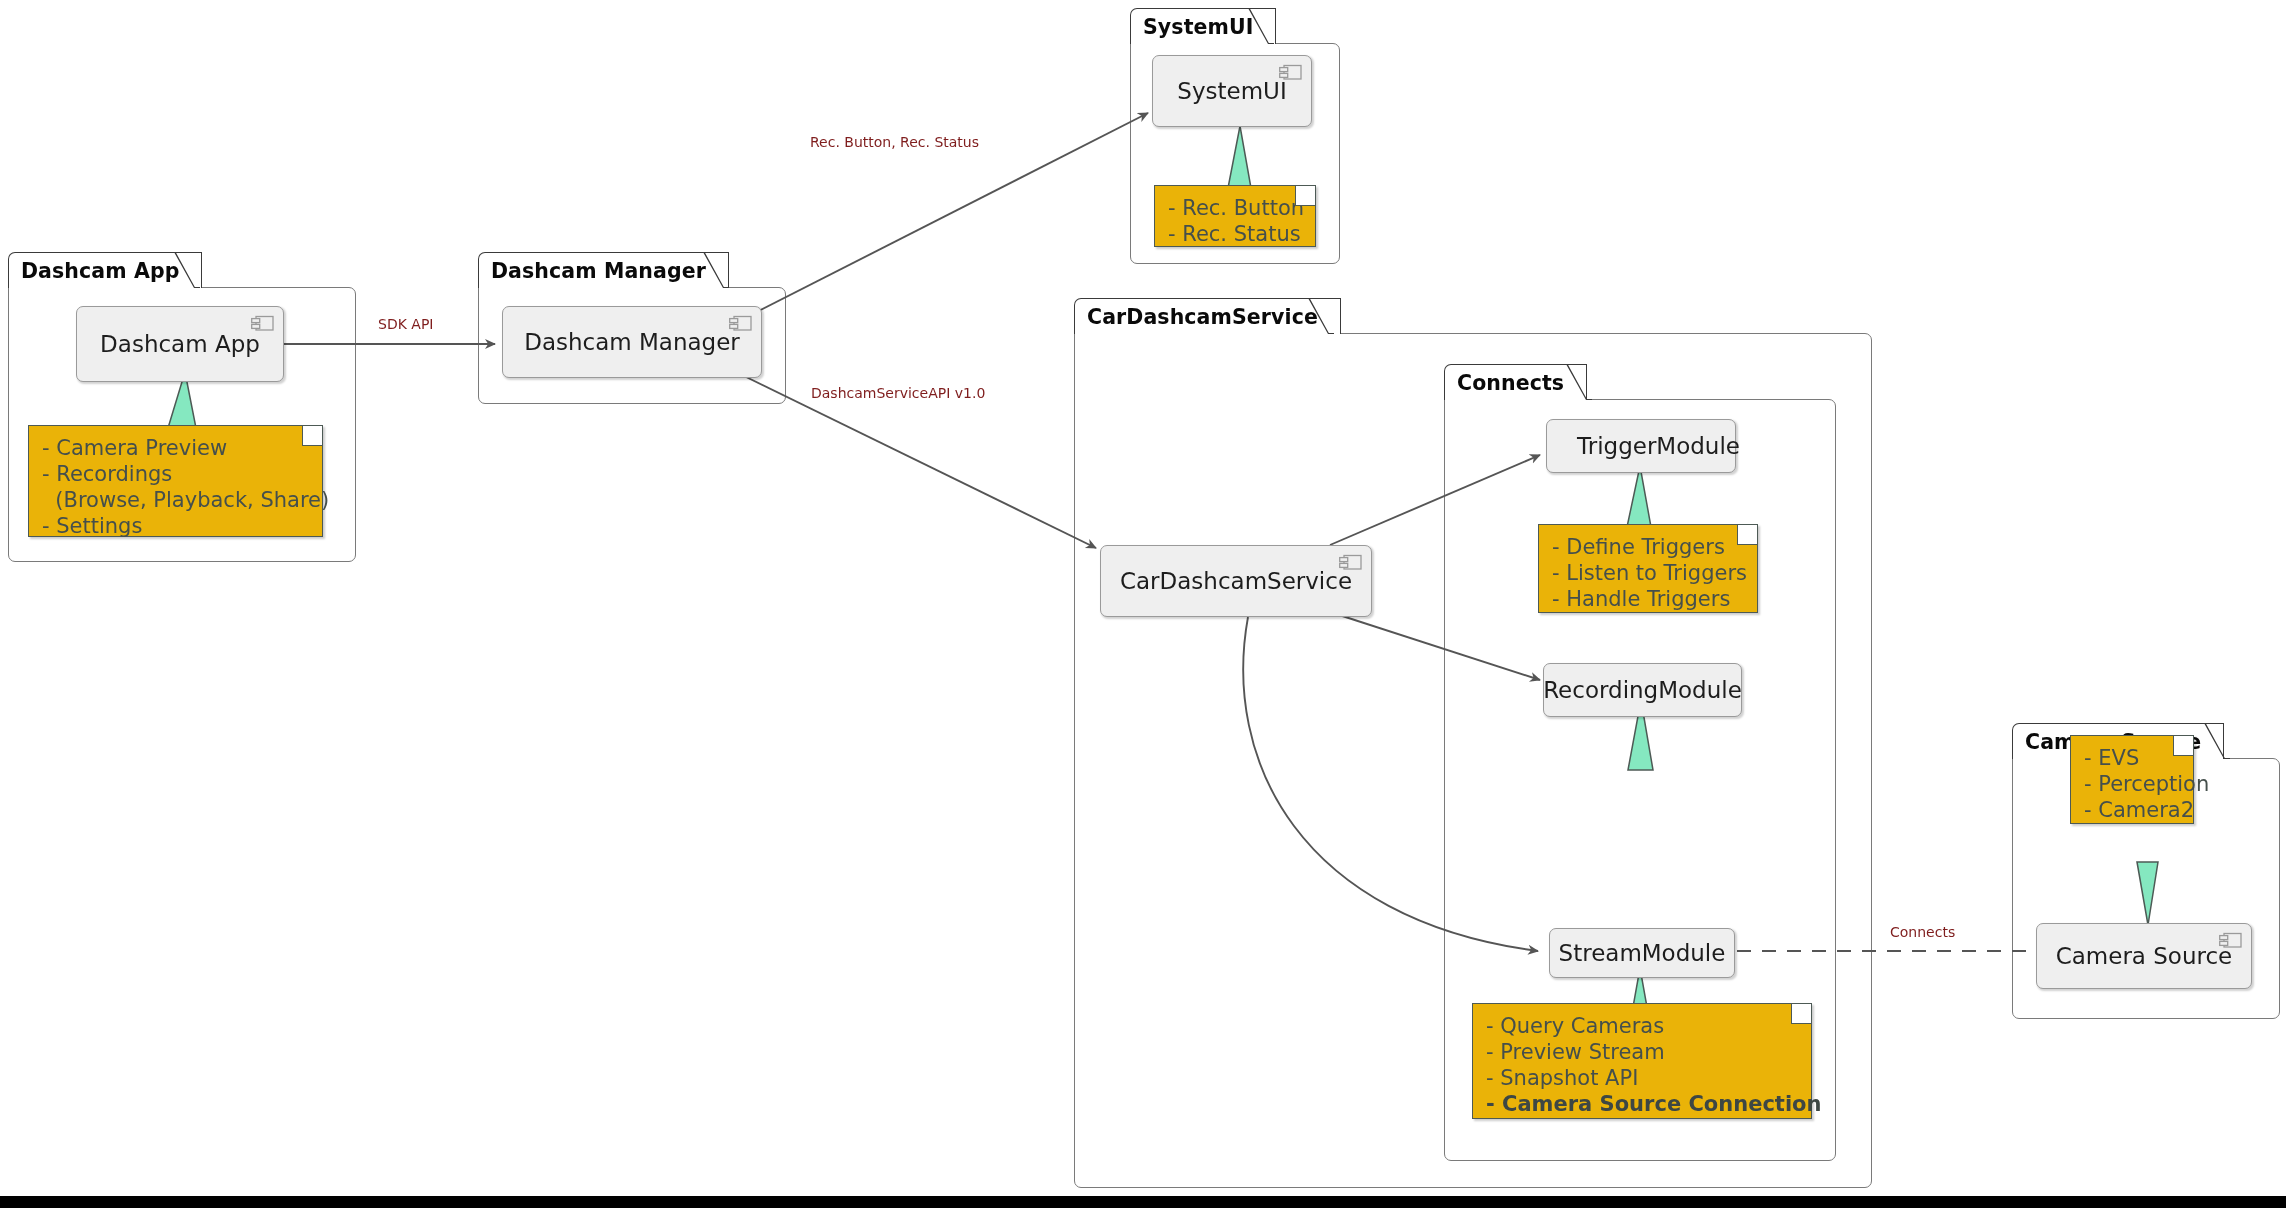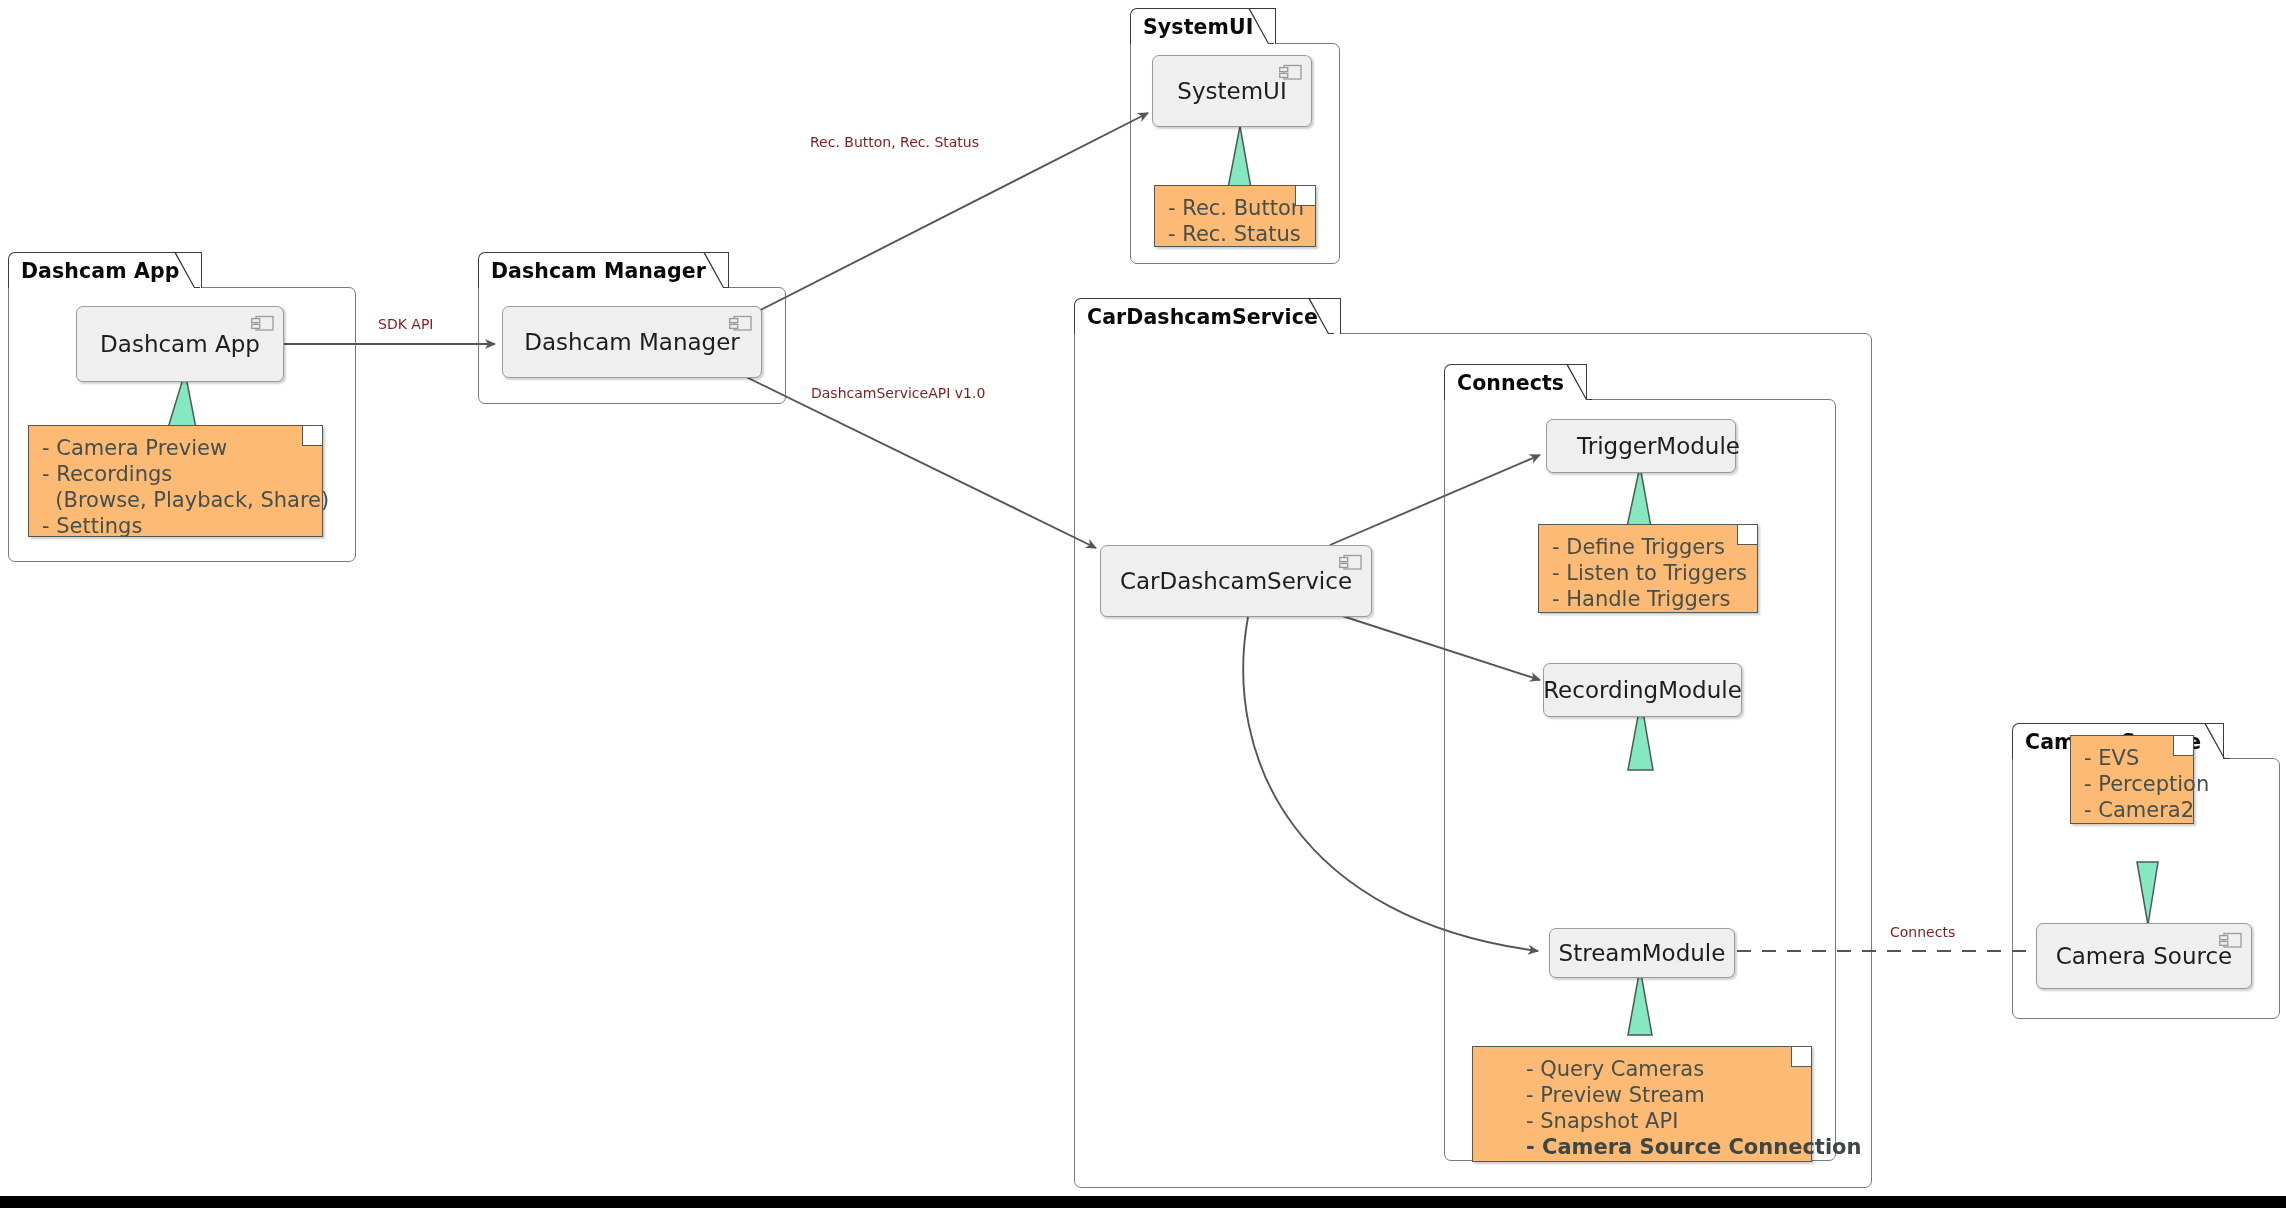--- a/index.html
+++ b/index.html
@@ -82,21 +82,21 @@
     position: absolute;
     right: 9px;
     top: 8px;
     width: 23px;
     height: 17px;
   }
   
   .note {
     position: absolute;
     box-sizing: border-box;
-    background: #fdba74;
+    background: #eab308;
     border: 1.6px solid #4d5a55;
     box-shadow: 2px 2px 2px rgba(0,0,0,0.20);
     z-index: 6;
   }
   .note-inner {
     padding: 9px 14px 9px 13px;
     font-size: 21px;
     line-height: 26px;
     color: #454f4c;
     white-space: pre;
@@ -289,21 +289,21 @@
 <span>- Handle Triggers</span></div>
   </div>
 
   <div class="comp" style="left:1543px; top:663px; width:199px; height:54px;">
     <span class="comp-label">RecordingModule</span>
   </div>
 
   <div class="comp" style="left:1549px; top:928px; width:186px; height:50px;">
     <span class="comp-label">StreamModule</span>
   </div>
-  <div class="note" style="left:1472px; top:1046px; width:340px; height:116px;padding-left:40px;">
+  <div class="note" style="left:1472px; top:1003px; width:340px; height:116px;">
     <div class="note-fold"></div>
     <div class="note-inner"><span>- Query Cameras</span>
 <span>- Preview Stream</span>
 <span>- Snapshot API</span>
 <span class="note-b">- Camera Source Connection</span></div>
   </div>
 
   <div class="pkg" style="left:2012px; top:723px; width:268px; height:296px;">
     <div class="pkg-tab" style="left:0;">
       <span class="pkg-tab-label">Camera Source</span>

